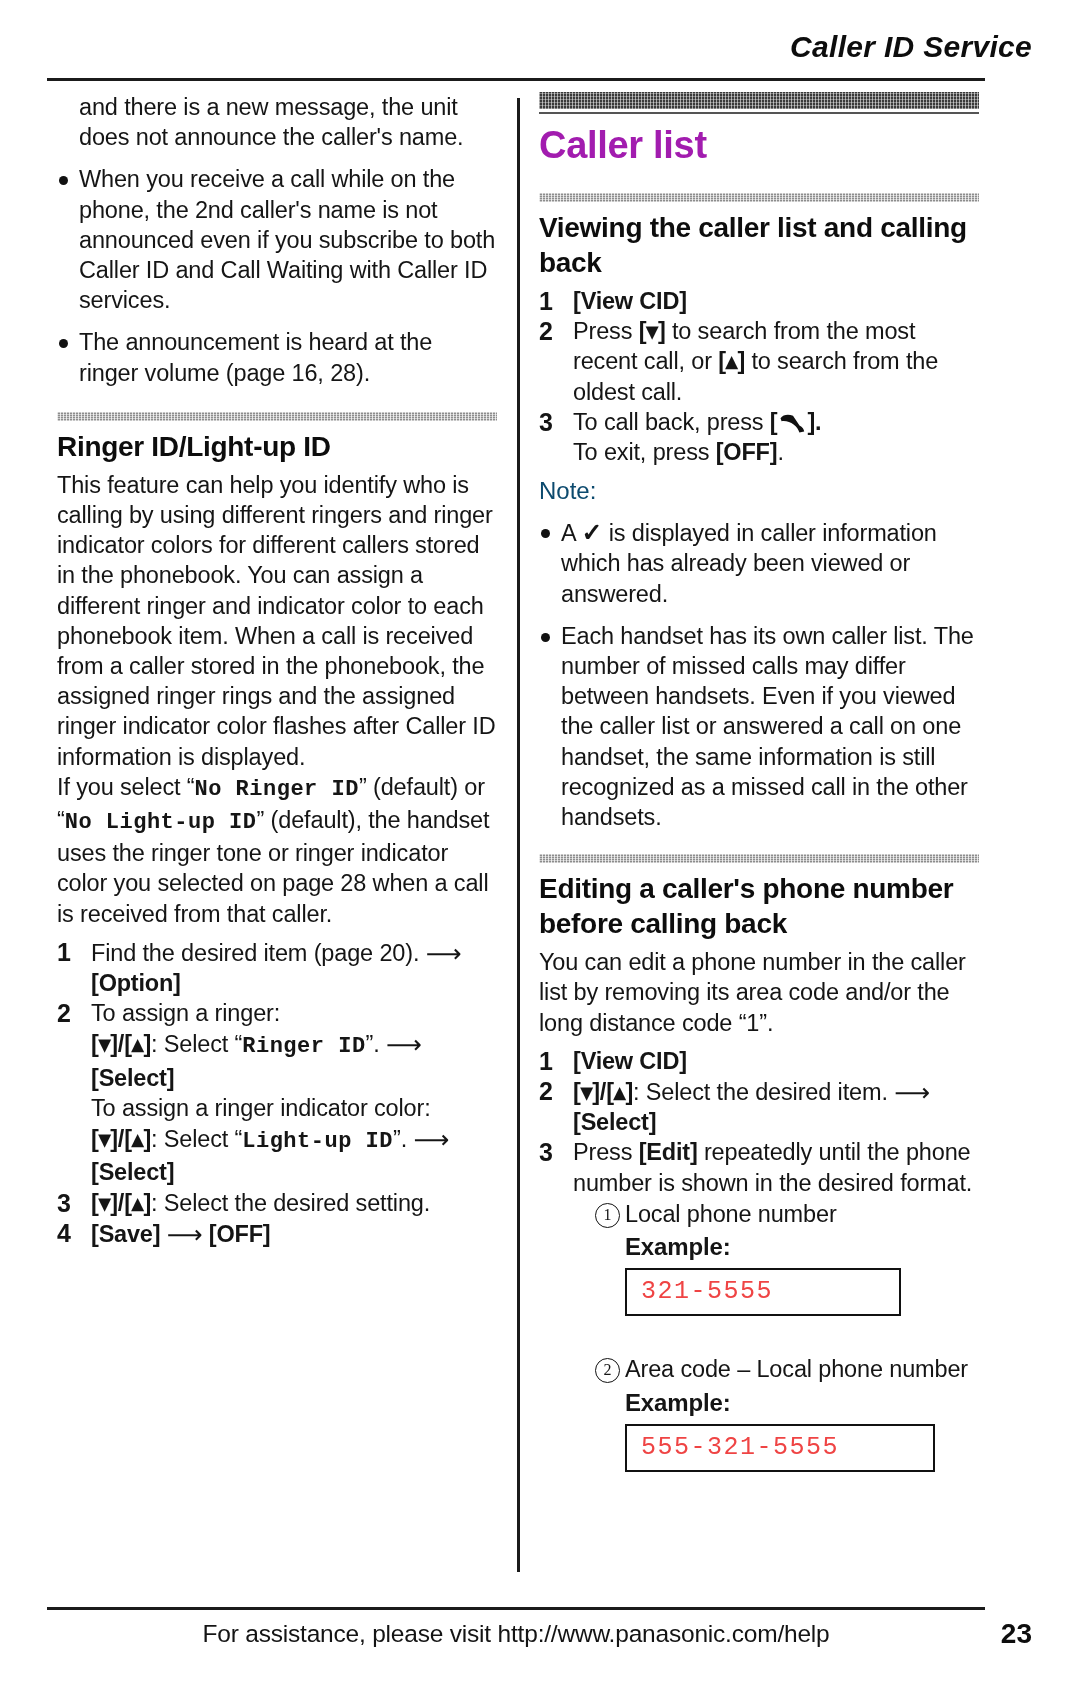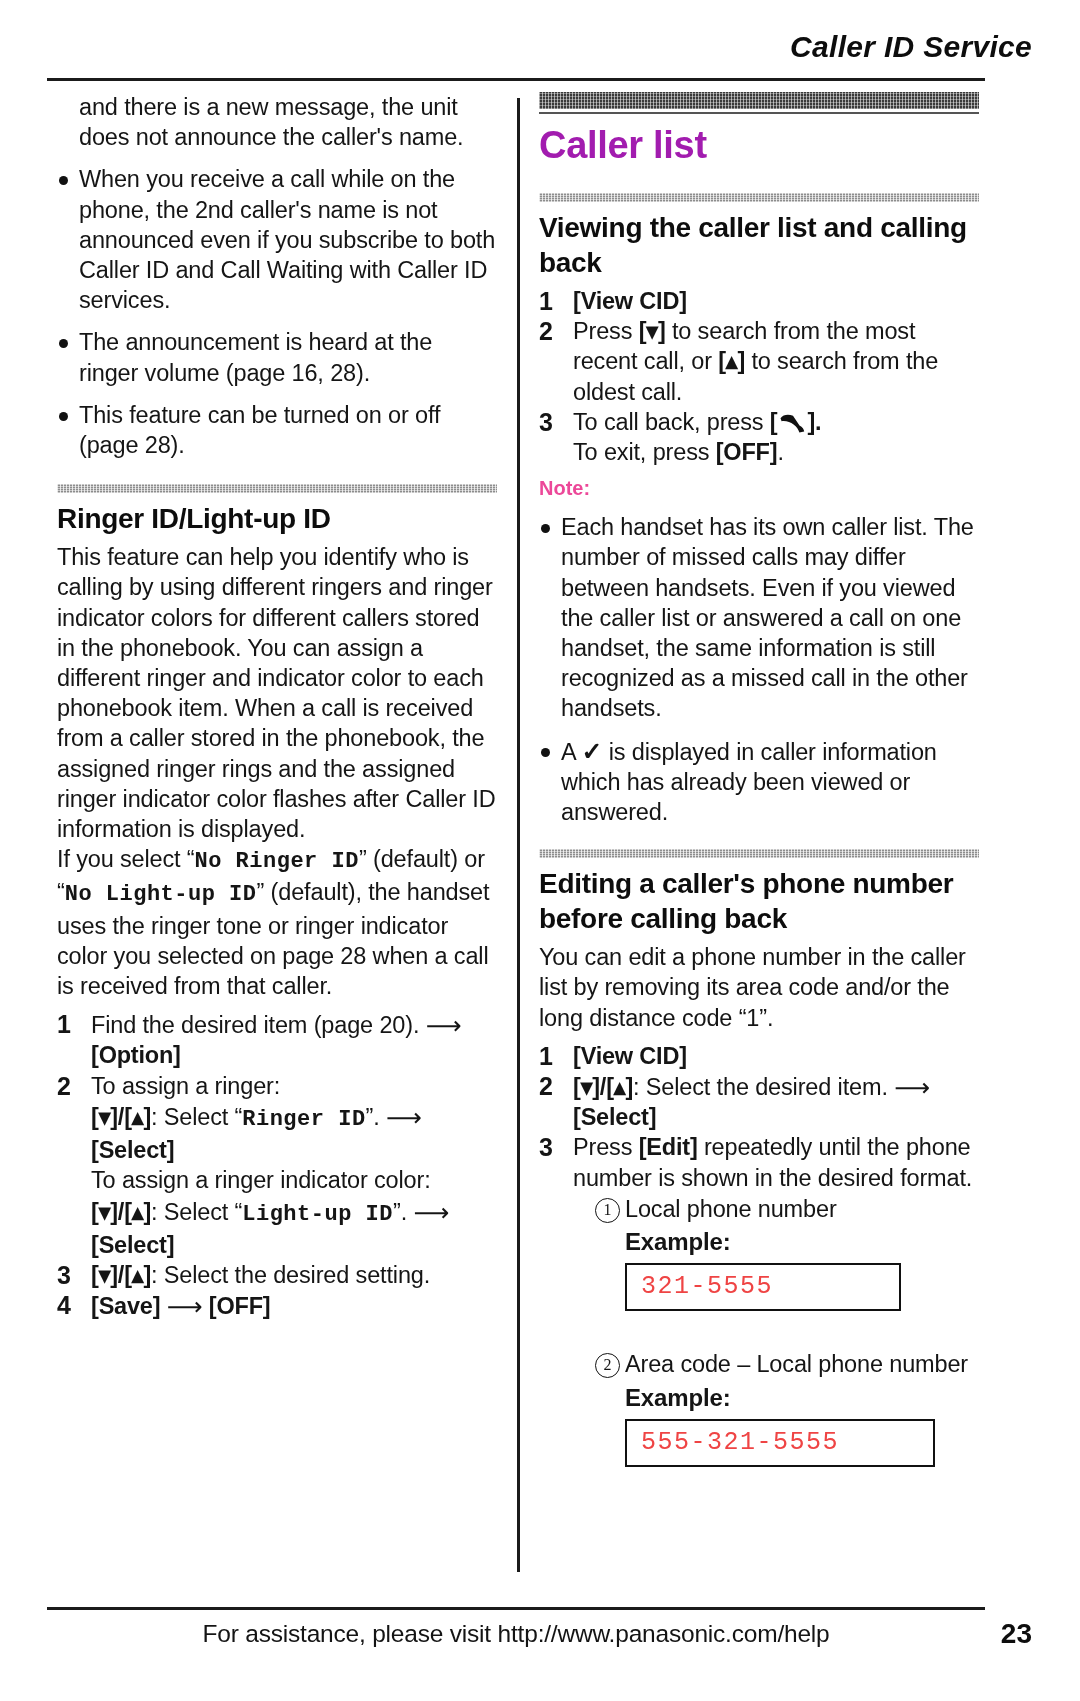--- a/index.html
+++ b/index.html
@@ -146,24 +146,24 @@
   }
   h2.section {
     font-size: 28px;
     font-weight: bold;
     line-height: 35px;
     margin: 0 0 6px 0;
     letter-spacing: -0.3px;
     color: #0d0d0d;
   }
   h3.note-head {
-    font-size: 20px;
-    font-weight: bold;
+    font-size: 24px;
+    font-weight: normal;
     margin: 10px 0 1px 0;
-    color: #ec4899;
+    color: #0c4a6e;
   }
 
   
   ol.steps {
     list-style: none;
     margin: 8px 0 0 0;
     padding: 0;
     counter-reset: stp;
   }
   ol.steps > li {
@@ -296,21 +296,20 @@
 
     <div class="col-divider"></div>
 
     <div class="col col-left">
 
       <div class="txt cont">and there is a new message, the unit does not announce the caller's name.</div>
 
       <ul class="bullets">
         <li>When you receive a call while on the phone, the 2nd caller's name is not announced even if you subscribe to both Caller ID and Call Waiting with Caller ID services.</li>
         <li>The announcement is heard at the ringer volume (page 16, 28).</li>
-        <li>This feature can be turned on or off (page 28).</li>
       </ul>
 
       <div class="bar-gray" style="margin-top:24px;"></div>
       <h2 class="section">Ringer ID/Light-up ID</h2>
 
       <div class="txt">This feature can help you identify who is calling by using different ringers and ringer indicator colors for different callers stored in the phonebook. You can assign a different ringer and indicator color to each phonebook item. When a call is received from a caller stored in the phonebook, the assigned ringer rings and the assigned ringer indicator color flashes after Caller ID information is displayed.</div>
 
       <div class="txt"><span>If you select “</span><span class="mono">No Ringer ID</span><span>” (default) or “</span><span class="mono">No Light-up ID</span><span>” (default), the handset uses the ringer tone or ringer indicator color you selected on page 28 when a call is received from that caller.</span></div>
 
       <ol class="steps">
@@ -369,22 +368,22 @@
           <span class="num">3</span>
           <span>To call back, press </span><span class="key">[</span><span class="phone-glyph"><svg viewBox="0 0 30 20" width="30" height="20">
                 <path d="M3.5 5.2 C6 1.5 11.5 0.8 16 2.8 L22.5 12.5 C25.5 14.3 27 16.2 27.2 18.6 L22.4 19.6 C21.6 16.4 19.6 13.6 16.6 11.4 C13.3 9 9 7.6 4.6 8.2 Z" fill="#111"></path>
               </svg></span><span class="key">].</span><br>
           <span>To exit, press </span><span class="key">[OFF]</span><span>.</span>
         </li>
       </ol>
 
       <h3 class="note-head">Note:</h3>
       <ul class="bullets">
+        <li><span>A </span><span class="chk">✓</span><span> is displayed in caller information which has already been viewed or answered.</span></li>
         <li>Each handset has its own caller list. The number of missed calls may differ between handsets. Even if you viewed the caller list or answered a call on one handset, the same information is still recognized as a missed call in the other handsets.</li>
-        <li><span>A </span><span class="chk">✓</span><span> is displayed in caller information which has already been viewed or answered.</span></li>
       </ul>
 
       <div class="bar-gray" style="margin-top:22px;"></div>
       <h2 class="section">Editing a caller's phone number before calling back</h2>
       <div class="txt">You can edit a phone number in the caller list by removing its area code and/or the long distance code “1”.</div>
 
       <ol class="steps">
         <li>
           <span class="num">1</span>
           <span class="key">[View CID]</span>

